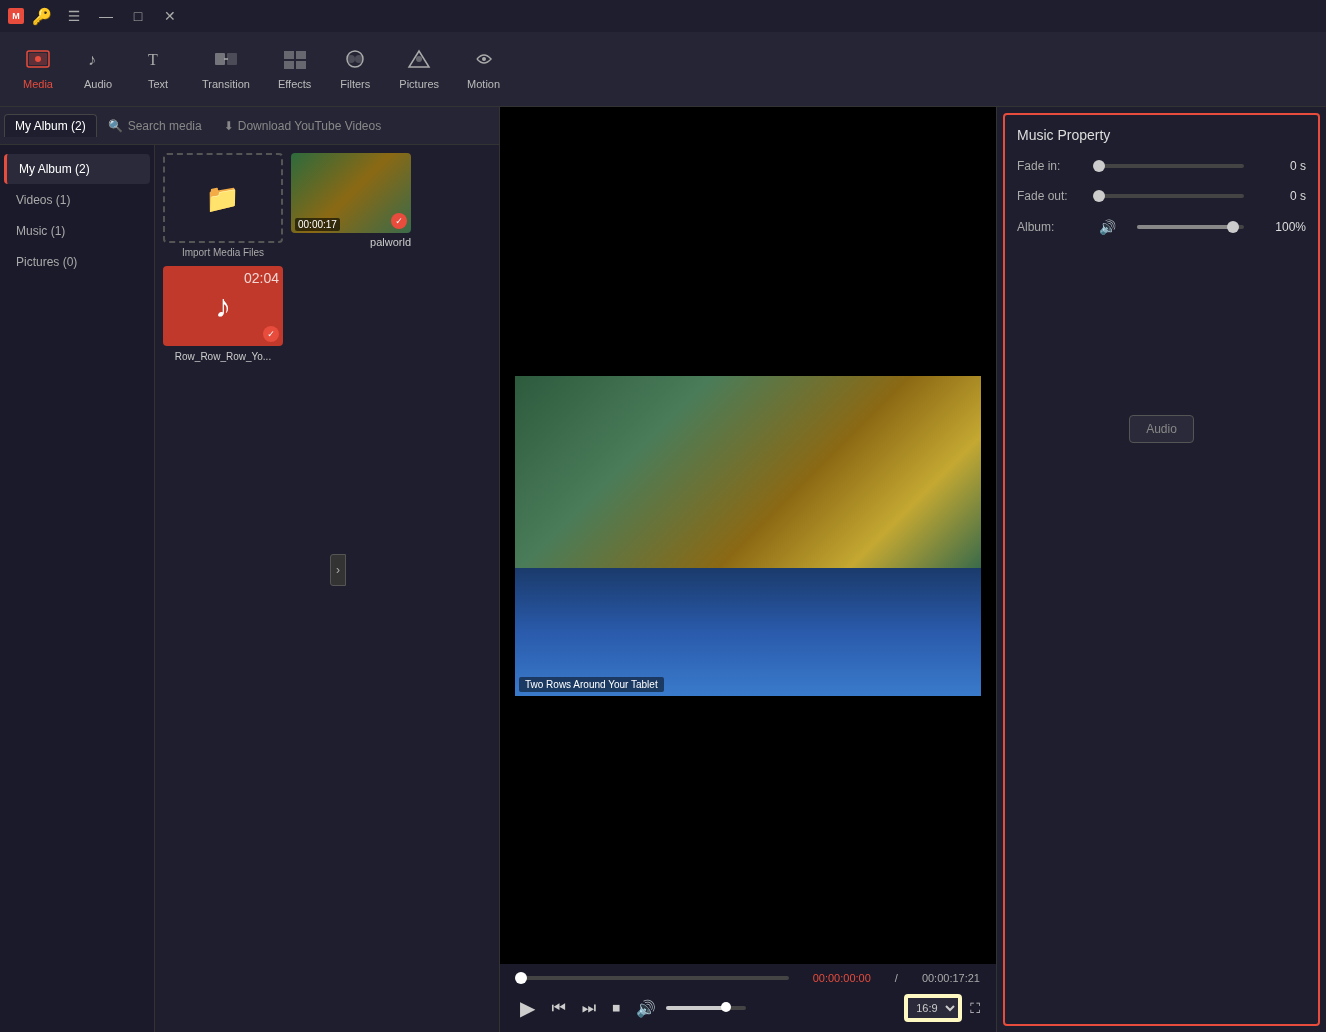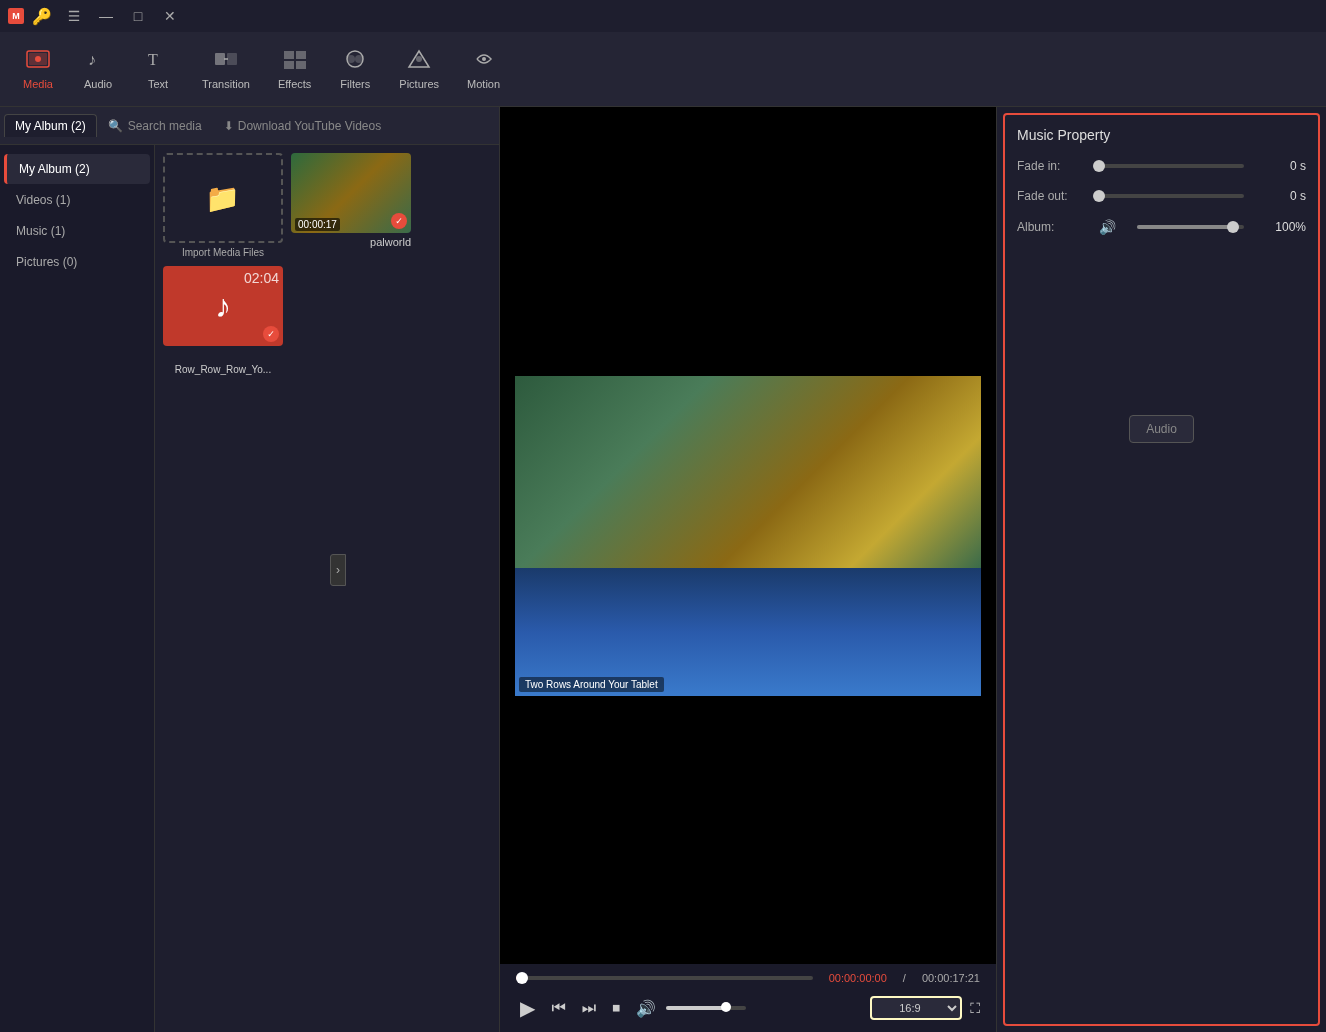--- a/index.html
+++ b/index.html
@@ -48,52 +48,52 @@
     .media-thumb .thumb-img { width: 120px; height: 80px; background: #333; border-radius: 4px; position: relative; overflow: hidden; }
     .media-thumb .duration { position: absolute; bottom: 2px; left: 4px; font-size: 10px; color: #fff; background: rgba(0,0,0,0.6); padding: 1px 3px; border-radius: 2px; }
     .media-thumb .check-badge { position: absolute; bottom: 4px; right: 4px; width: 16px; height: 16px; background: #e74c3c; border-radius: 50%; display: flex; align-items: center; justify-content: center; font-size: 9px; color: white; }
     .media-thumb .thumb-label { font-size: 11px; color: #ccc; margin-top: 3px; text-align: right; overflow: hidden; text-overflow: ellipsis; white-space: nowrap; }
 
     
     .music-thumb { width: 120px; cursor: pointer; }
     .music-thumb .thumb-img { width: 120px; height: 80px; background: #c0392b; border-radius: 4px; display: flex; align-items: center; justify-content: center; font-size: 32px; color: white; position: relative; }
     .music-thumb .duration-label { position: absolute; top: 4px; right: 4px; font-size: 14px; color: rgba(255,255,255,0.8); }
     .music-thumb .check-badge { position: absolute; bottom: 4px; right: 4px; width: 16px; height: 16px; background: #e74c3c; border-radius: 50%; display: flex; align-items: center; justify-content: center; font-size: 9px; color: white; }
-    .music-thumb .thumb-label { font-size: 10px; color: #ccc; margin-top: 18px; text-align: center; overflow: hidden; text-overflow: ellipsis; white-space: nowrap; }
+    .music-thumb .thumb-label { font-size: 10px; color: #ccc; margin-top: 5px; text-align: center; overflow: hidden; text-overflow: ellipsis; white-space: nowrap; }
 
     
     .player-panel { flex: 1; background: #111; display: flex; flex-direction: column; }
     .player-header { display: flex; align-items: center; justify-content: space-between; padding: 6px 16px; background: #1e1e2e; border-bottom: 1px solid #333; }
     .player-title { font-size: 14px; color: #ccc; }
     .export-btn { display: flex; align-items: center; gap: 6px; background: #2a2a3a; border: 1px solid #444; color: #ccc; padding: 5px 14px; border-radius: 4px; cursor: pointer; font-size: 12px; }
 
     .video-area { flex: 1; background: #000; display: flex; align-items: center; justify-content: center; position: relative; }
     .video-placeholder { width: 466px; height: 320px; background: #222; position: relative; overflow: hidden; }
     .video-top { height: 60%; background: linear-gradient(135deg, #2d5a3d 0%, #4a7c59 30%, #8b6914 60%, #c4a832 80%, #3a6b4a 100%); }
     .video-bottom { height: 40%; background: linear-gradient(180deg, #1a3a6b 0%, #2a5aab 50%, #3a7acb 100%); }
     .video-overlay { position: absolute; top: 0; left: 0; right: 0; bottom: 0; display: flex; align-items: flex-end; padding: 4px; }
     .video-caption { background: rgba(0,0,0,0.5); color: #fff; font-size: 10px; padding: 2px 6px; border-radius: 2px; }
 
     .player-controls { background: #1a1a2a; padding: 8px 16px; }
-    .progress-bar-container { display: flex; align-items: center; gap: 16px; margin-bottom: 8px; }
+    .progress-bar-container { display: flex; align-items: center; gap: 24px; margin-bottom: 8px; }
     .progress-bar { flex: 1; height: 4px; background: #444; border-radius: 2px; position: relative; cursor: pointer; }
     .progress-fill { width: 2%; height: 100%; background: #e74c3c; border-radius: 2px; }
     .progress-thumb { position: absolute; left: 2%; top: -4px; width: 12px; height: 12px; background: #fff; border-radius: 50%; transform: translateX(-50%); }
     .time-current { color: #e74c3c; font-size: 11px; }
     .time-total { color: #aaa; font-size: 11px; }
 
     .controls-row { display: flex; align-items: center; justify-content: space-between; }
     .playback-btns { display: flex; align-items: center; gap: 8px; }
     .ctrl-btn { background: transparent; border: none; color: #ccc; cursor: pointer; font-size: 16px; padding: 4px; }
     .play-btn { font-size: 20px; }
     .volume-area { display: flex; align-items: center; gap: 6px; }
     .volume-slider { width: 80px; height: 4px; background: #444; border-radius: 2px; position: relative; cursor: pointer; }
     .volume-fill { width: 75%; height: 100%; background: #ccc; border-radius: 2px; }
     .volume-thumb { position: absolute; left: 75%; top: -4px; width: 10px; height: 10px; background: #fff; border-radius: 50%; transform: translateX(-50%); }
-    .aspect-select { background: #2a2a3a; border: 2px solid #fef9c3; color: #ccc; padding: 3px 23px; border-radius: 4px; font-size: 11px; cursor: pointer; }
+    .aspect-select { background: #2a2a3a; border: 4px solid #fef9c3; color: #ccc; padding: 3px 4px; border-radius: 4px; font-size: 11px; cursor: pointer; }
     .fullscreen-btn { background: transparent; border: none; color: #ccc; cursor: pointer; font-size: 14px; }
 
     
     .right-panel { width: 330px; background: #1e1e2e; border-left: 1px solid #333; display: flex; flex-direction: column; }
     .property-panel { border: 2px solid #e74c3c; margin: 6px; border-radius: 4px; padding: 12px; flex: 1; }
     .property-title { font-size: 14px; color: #ddd; margin-bottom: 16px; font-weight: 500; }
     .property-row { display: flex; align-items: center; margin-bottom: 16px; gap: 17px; }
     .property-label { width: 65px; color: #aaa; font-size: 12px; }
     .property-slider { flex: 1; height: 4px; background: #444; border-radius: 2px; position: relative; cursor: pointer; }
     .property-slider-fill { height: 100%; background: #888; border-radius: 2px; }

